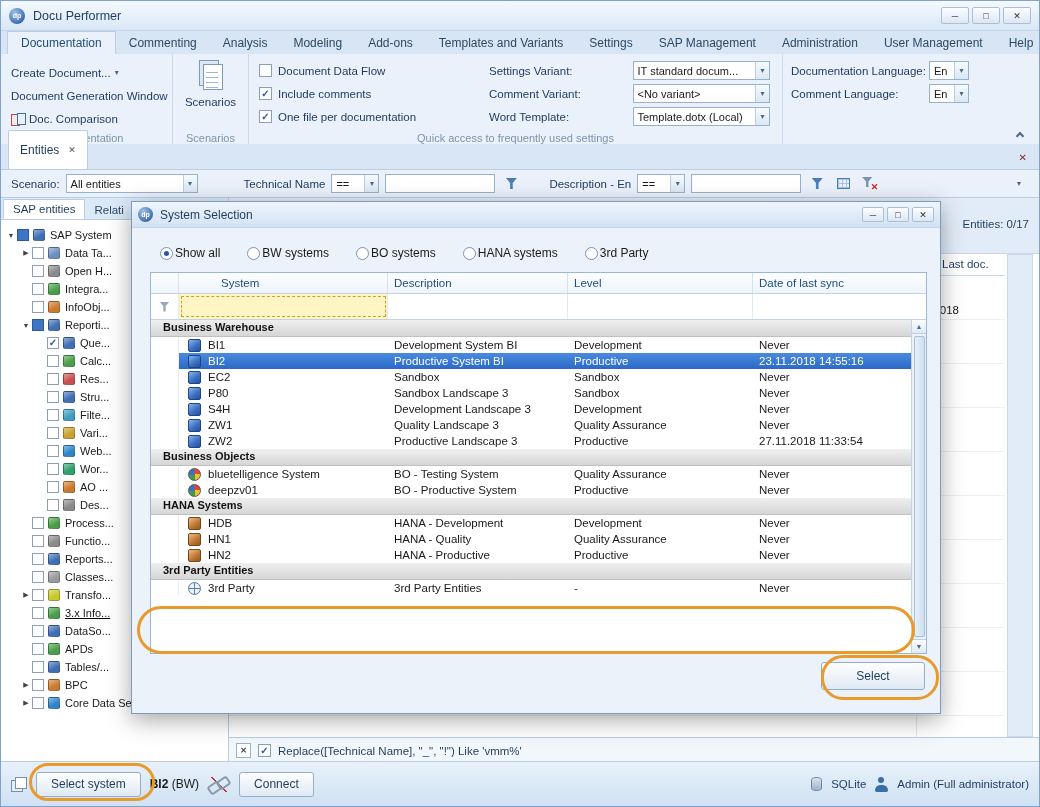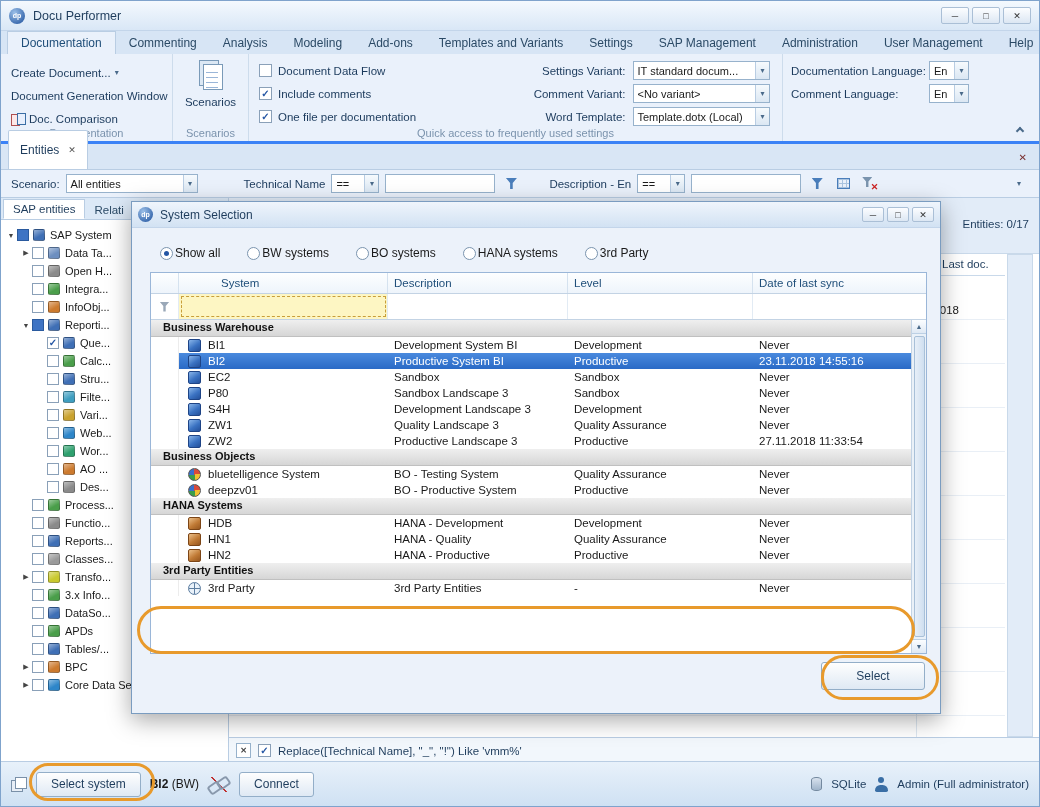--- a/index.html
+++ b/index.html
@@ -14,42 +14,42 @@
   .win-controls{margin-left:auto;display:flex;gap:3px;}
   .winbtn{width:28px;height:17px;background:linear-gradient(#fcfdff,#dce7f3);border:1px solid #aabfd6;border-radius:2px;font-size:9px;color:#333;display:inline-flex;align-items:center;justify-content:center;}
   .winbtn.sm{width:22px;height:15px;}
 
   
   .ribbon-tabs{position:absolute;top:30px;left:0;right:0;height:23px;background:#d7e5f5;display:flex;align-items:flex-end;padding-left:6px;}
   .rtab{padding:4px 13px 4px 13px;font-size:12px;color:#2b4a66;white-space:nowrap;}
   .rtab.active{background:#eaf1fb;border:1px solid #b9cde3;border-bottom:none;color:#1f4e79;}
 
   
-  .ribbon{position:absolute;top:53px;left:0;right:0;height:93px;background:#eaf1fb;border-bottom:6px solid #3b82f6;}
+  .ribbon{position:absolute;top:53px;left:0;right:0;height:93px;background:#eaf1fb;border-bottom:1px solid #3b82f6;}
   .rgroup{position:absolute;top:0;bottom:0;border-right:1px solid #cddcec;}
   .rg1{left:0;width:172px;}
   .rg2{left:172px;width:76px;}
   .rg3{left:248px;width:534px;}
   .rg4{left:782px;right:0;border-right:none;}
   .rgroup-label{position:absolute;bottom:2px;left:0;right:0;text-align:center;font-size:11px;color:#7b93ad;white-space:nowrap;overflow:hidden;}
   .rlink{display:flex;align-items:center;gap:4px;font-size:11.5px;color:#1b3a5c;padding:0 0 0 10px;height:23px;white-space:nowrap;}
   .mini-arrow{font-size:8px;color:#4a6a8a;}
   .cmp-icon{position:relative;width:14px;height:12px;flex:none;}
   .cmp-icon::before{content:"";position:absolute;left:0;top:1px;width:7px;height:10px;background:#fde8e8;border:1px solid #b05050;}
   .cmp-icon::after{content:"";position:absolute;left:6px;top:0;width:7px;height:10px;background:#e8f0fd;border:1px solid #3a6ea5;}
   .scen-btn{position:absolute;top:6px;left:0;right:0;text-align:center;}
   .scen-icon{position:relative;width:26px;height:32px;display:block;margin:0 auto;}
   .scen-icon::before{content:"";position:absolute;left:1px;top:0;width:18px;height:24px;background:#dce8f4;border:1px solid #7a9ab8;}
   .scen-icon::after{content:"";position:absolute;left:5px;top:4px;width:18px;height:24px;background:#fff;border:1px solid #7a9ab8;background-image:repeating-linear-gradient(to bottom,transparent 0 4px,#9ab6d8 4px 5px);background-size:12px 20px;background-position:2px 3px;background-repeat:no-repeat;}
   .scen-label{display:block;margin-top:4px;font-size:11.5px;color:#1b3a5c;}
   .rcb-col{position:absolute;left:10px;top:7px;}
   .rcb-row{display:flex;align-items:center;gap:6px;height:19px;margin-bottom:4px;font-size:11.5px;color:#1b3a5c;white-space:nowrap;}
   .qa-col{position:absolute;left:240px;top:5px;right:12px;}
   .qa-row{display:flex;align-items:center;height:23px;}
-  .qa-label{width:137px;text-align:right;margin-right:7px;font-size:11.5px;color:#1b3a5c;white-space:nowrap;}
+  .qa-label{width:137px;text-align:left;margin-right:7px;font-size:11.5px;color:#1b3a5c;white-space:nowrap;}
   .combo{display:inline-flex;align-items:center;height:19px;background:#fff;border:1px solid #97b2cc;}
   .combo-val{flex:1;font-size:11px;color:#1a1a1a;padding:0 4px;white-space:nowrap;overflow:hidden;}
   .combo-arrow{width:14px;align-self:stretch;border-left:1px solid #b9cde3;background:linear-gradient(#f6fafd,#dbe7f3);font-size:8px;color:#4a6a8a;display:inline-flex;align-items:center;justify-content:center;flex:none;}
   .qa-combo{width:138px;}
   .lang-col{position:absolute;left:8px;top:5px;right:30px;}
   .lang-row{display:flex;align-items:center;height:23px;}
   .lang-label{width:138px;font-size:11.5px;color:#1b3a5c;white-space:nowrap;}
   .lang-combo{width:40px;}
   .ribbon-collapse{position:absolute;right:10px;bottom:4px;width:18px;height:16px;display:flex;align-items:center;justify-content:center;}
   .chev-up{width:6px;height:6px;border-top:2px solid #4a6a8a;border-left:2px solid #4a6a8a;transform:rotate(45deg);display:inline-block;margin-top:3px;}
@@ -387,20 +387,26 @@
           </div>
           <div class="trow" style="padding-left: 34px;">
             <span class="exp"></span>
             <span class="cb"></span>
             <span class="ticon" style="background-color: rgb(74, 158, 74);"></span>
             <span class="tlabel2">Calc...</span>
           </div>
           <div class="trow" style="padding-left: 34px;">
             <span class="exp"></span>
             <span class="cb"></span>
+            <span class="ticon" style="background-color: rgb(201, 79, 79);"></span>
+            <span class="tlabel2">Res...</span>
+          </div>
+          <div class="trow" style="padding-left: 34px;">
+            <span class="exp"></span>
+            <span class="cb"></span>
             <span class="ticon" style="background-color: rgb(63, 111, 181);"></span>
             <span class="tlabel2">Stru...</span>
           </div>
           <div class="trow" style="padding-left: 34px;">
             <span class="exp"></span>
             <span class="cb"></span>
             <span class="ticon" style="background-color: rgb(63, 158, 192);"></span>
             <span class="tlabel2">Filte...</span>
           </div>
           <div class="trow" style="padding-left: 34px;">
@@ -456,21 +462,21 @@
             <span class="cb"></span>
             <span class="ticon" style="background-color: rgb(154, 154, 154);"></span>
             <span class="tlabel2">Classes...</span>
           </div>
           <div class="trow" style="padding-left: 19px;">
             <span class="exp">▶</span>
             <span class="cb"></span>
             <span class="ticon" style="background-color: rgb(201, 201, 46);"></span>
             <span class="tlabel2">Transfo...</span>
           </div>
-          <div class="trow" style="padding-left: 19px;">
+          <div class="trow" style="padding-left: 19px; text-decoration: underline;">
             <span class="exp"></span>
             <span class="cb"></span>
             <span class="ticon" style="background-color: rgb(74, 158, 74);"></span>
             <span class="tlabel2">3.x Info...</span>
           </div>
           <div class="trow" style="padding-left: 19px;">
             <span class="exp"></span>
             <span class="cb"></span>
             <span class="ticon" style="background-color: rgb(63, 111, 181);"></span>
             <span class="tlabel2">DataSo...</span>

